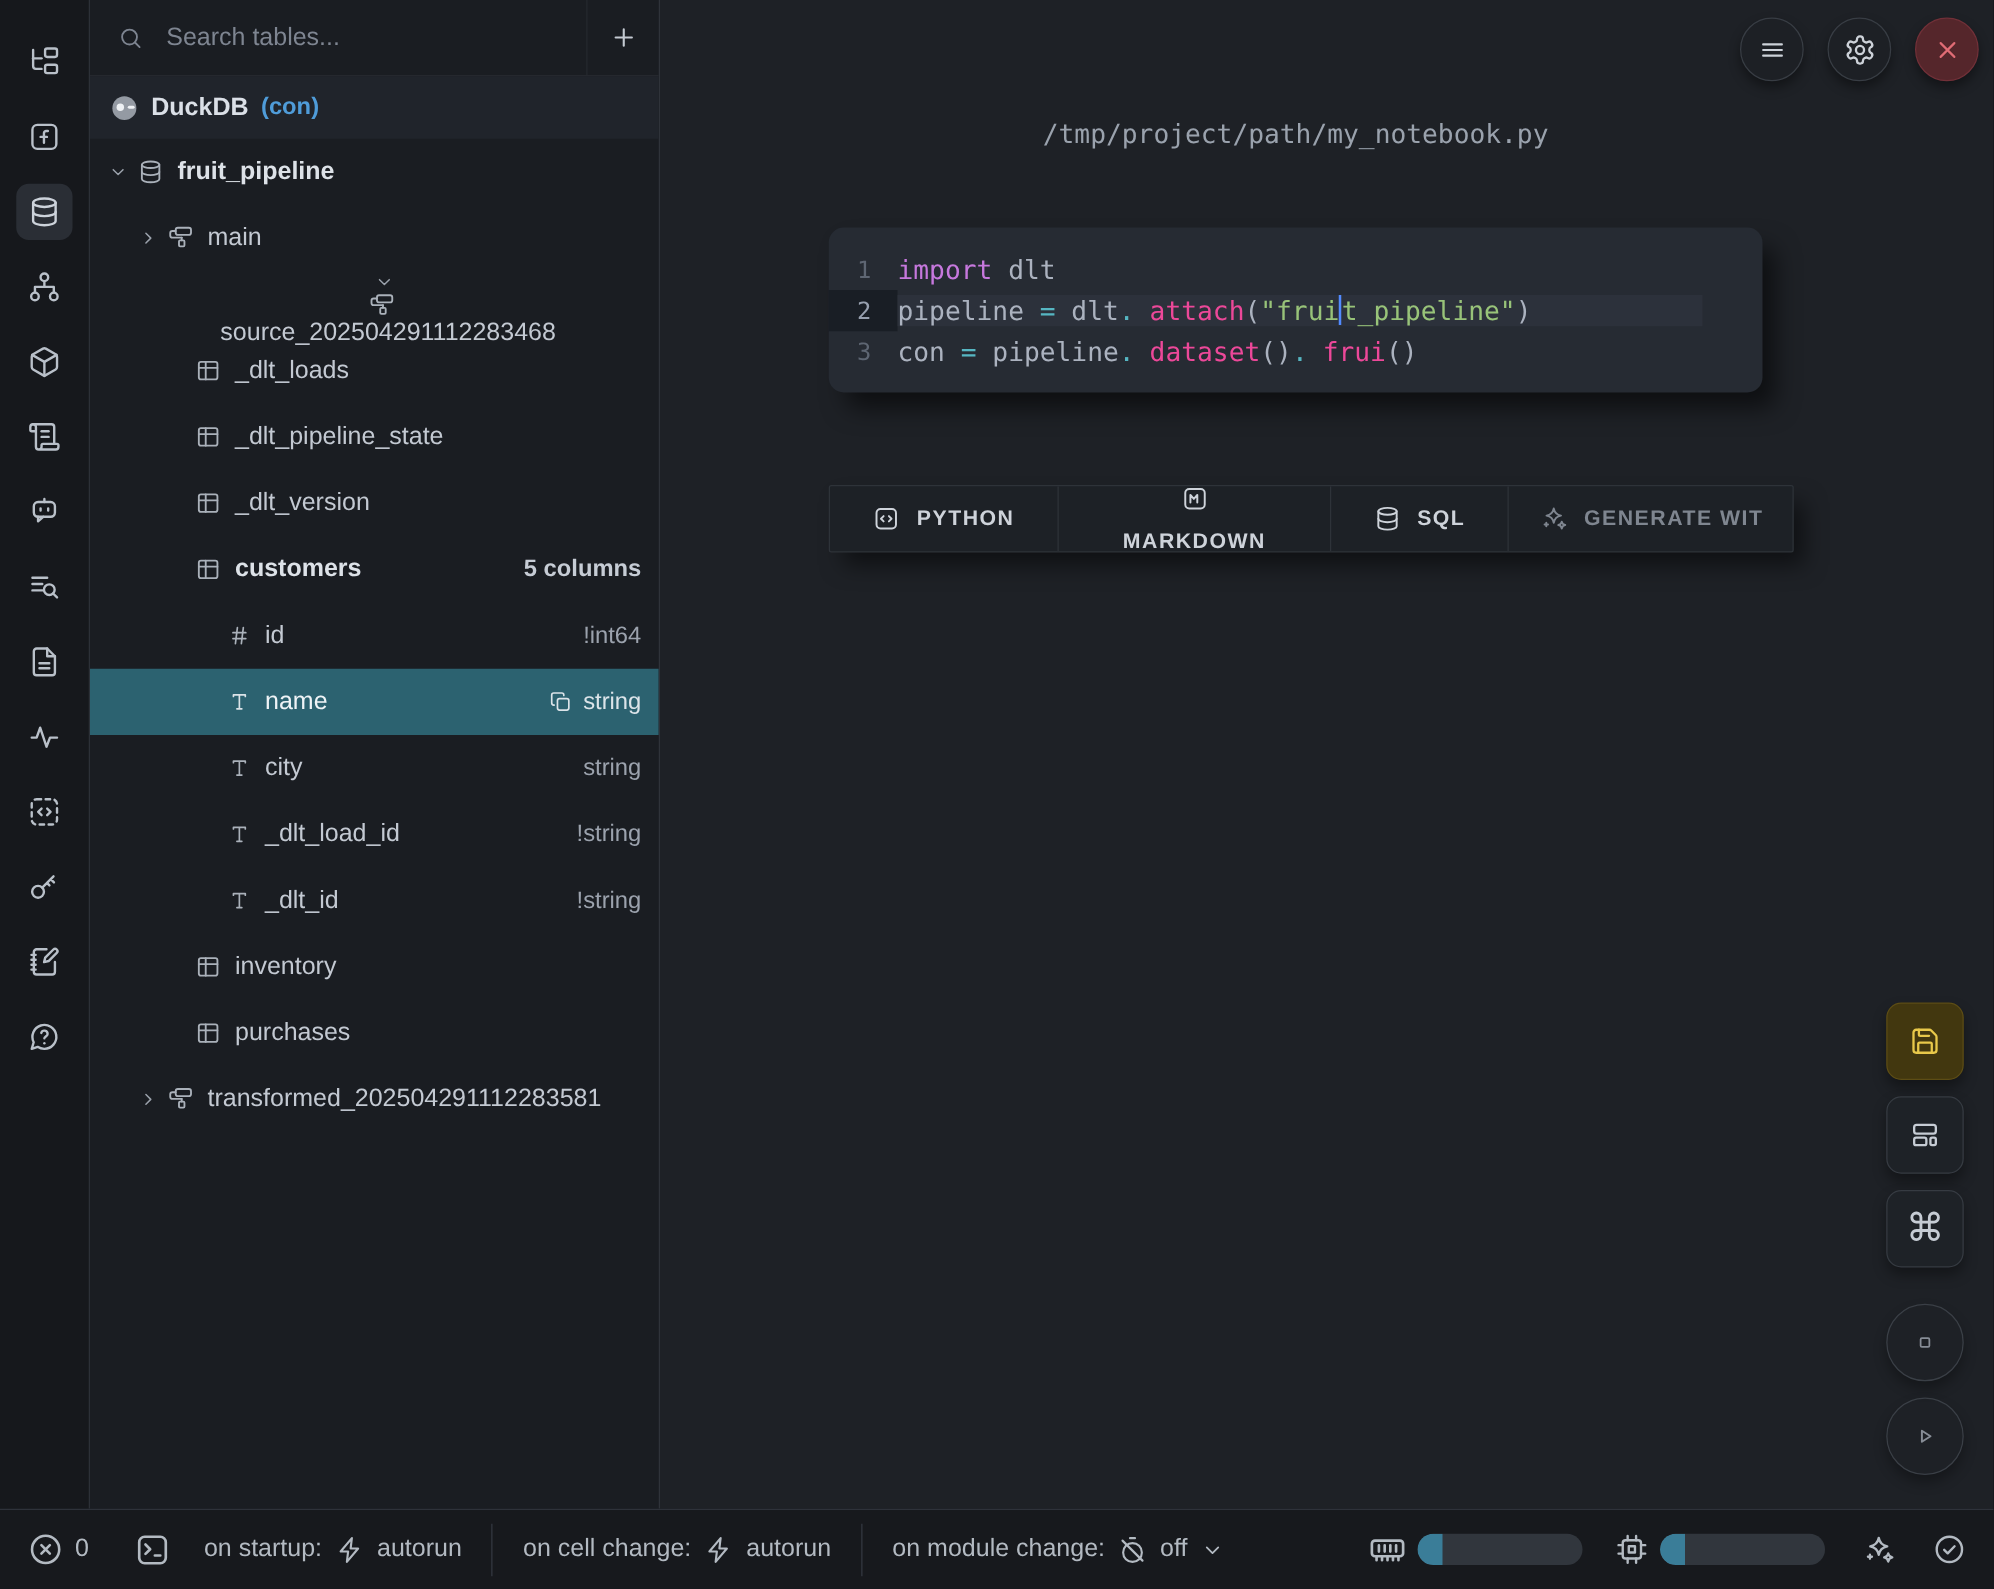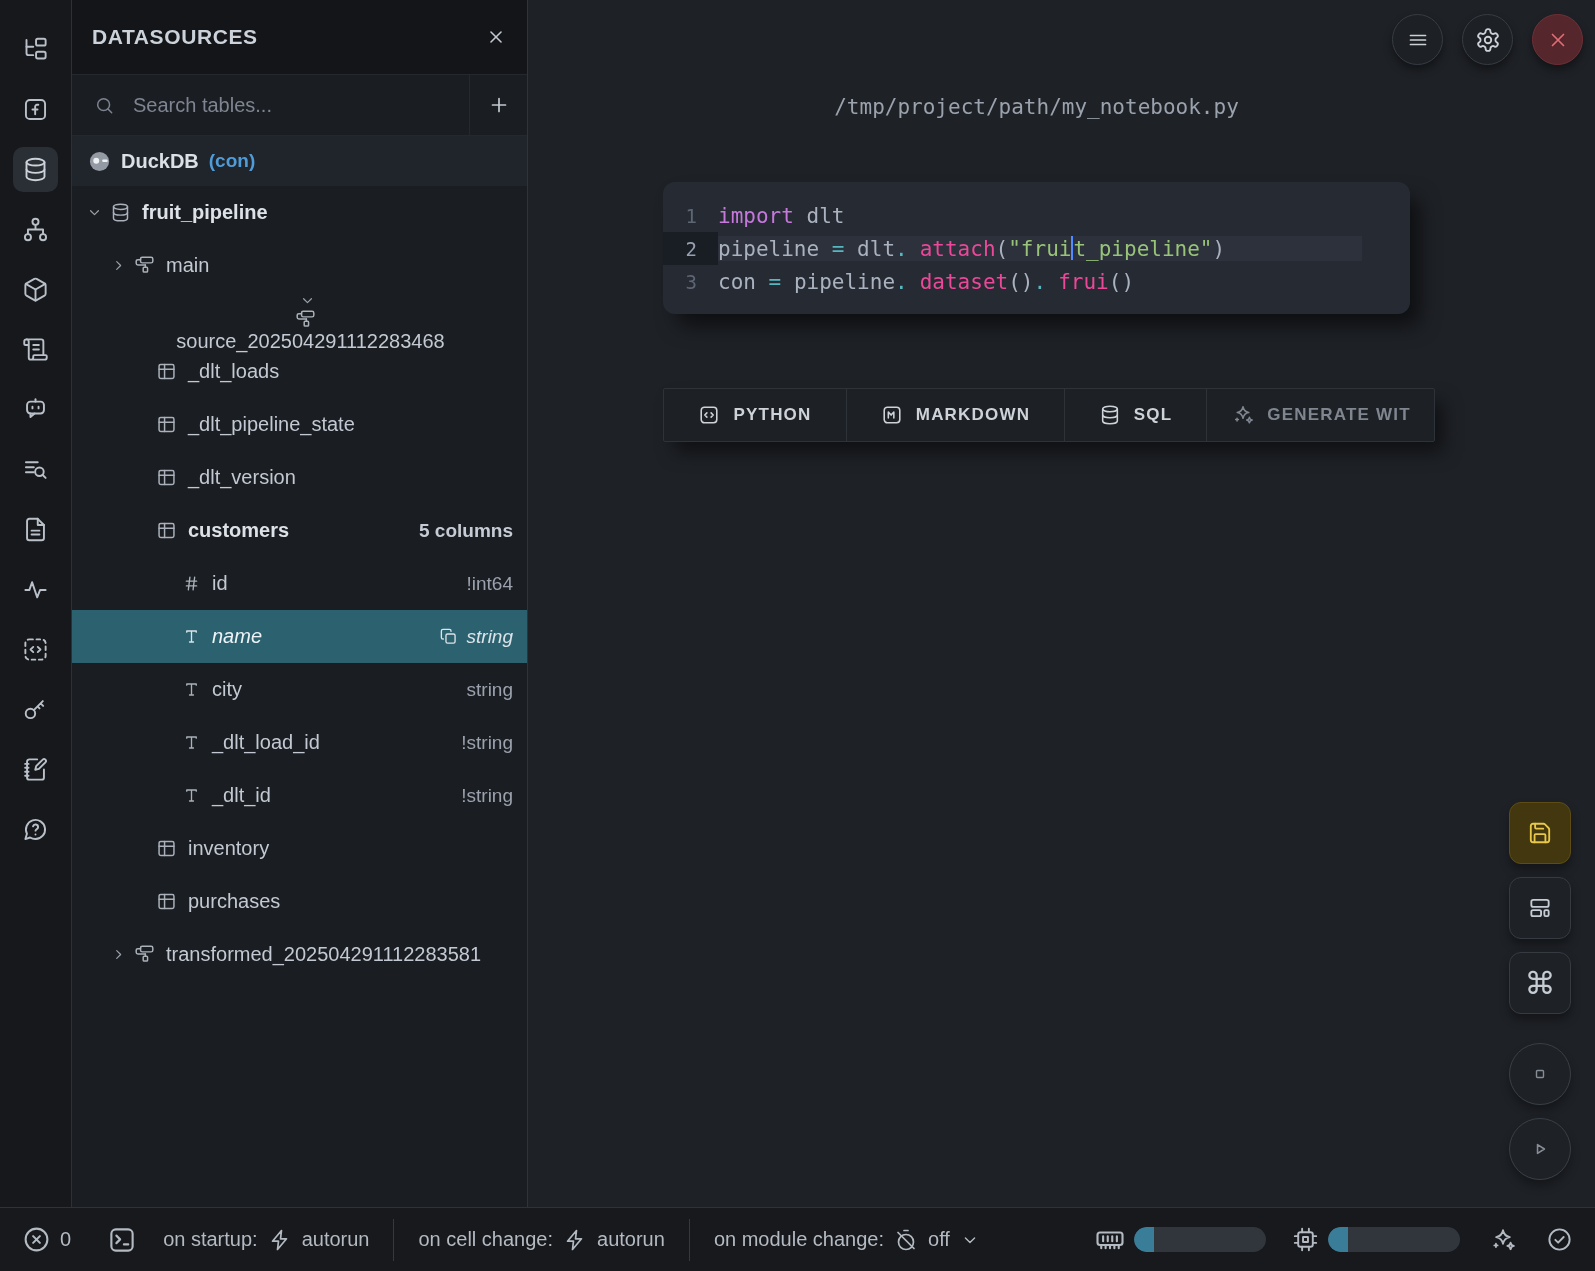--- a/index.html
+++ b/index.html
@@ -230,28 +230,20 @@
           <svg viewBox="0 0 24 24" width="27" height="27" fill="none" stroke="currentColor" stroke-width="1.7" stroke-linecap="round" stroke-linejoin="round">
             <path d="M12 20.5a8.5 8.5 0 1 0-7.6-4.7L3 20.5l4.2-1.4a8.5 8.5 0 0 0 4.8 1.4z"></path>
             <path d="M9.8 9.2a2.3 2.3 0 0 1 4.5.7c0 1.5-2.3 2-2.3 3.1"></path>
             <path d="M12 16.5h.01"></path>
           </svg>
         </span>
       </div>
     </div>
 
   <div id="panel">
-    <div class="panel-header">
-      <span class="panel-title">DATASOURCES</span>
-      <span class="panel-close ic" id="panel-close">
-          <svg viewBox="0 0 24 24" width="22" height="22" fill="none" stroke="currentColor" stroke-width="1.7" stroke-linecap="round" stroke-linejoin="round">
-            <path d="m6.5 6.5 11 11M17.5 6.5l-11 11"></path>
-          </svg>
-        </span>
-    </div>
     <div class="search-row">
       <span class="search-left ic" id="search-icon">
           <svg viewBox="0 0 24 24" width="21" height="21" fill="none" stroke="currentColor" stroke-width="1.7" stroke-linecap="round" stroke-linejoin="round">
             <circle cx="11" cy="11" r="6.8"></circle>
             <path d="m16 16 4.2 4.2"></path>
           </svg>
         </span>
       <input class="search-input" placeholder="Search tables..." style="">
       <span class="add-btn" id="add-btn">
           <svg viewBox="0 0 24 24" width="24" height="24" fill="none" stroke="currentColor" stroke-width="1.7" stroke-linecap="round" stroke-linejoin="round">
@@ -361,21 +353,21 @@
           <span class="ic t-ic">
             <svg viewBox="0 0 24 24" width="19" height="19" fill="none" stroke="currentColor" stroke-width="1.7" stroke-linecap="round" stroke-linejoin="round">
               <path d="M5.5 9h13M5.5 15h13M10 4 8 20M16 4l-2 16"></path>
             </svg>
           </span>
           <span class="lbl">id</span>
           <span class="right">
             <span>!int64</span>
           </span>
         </div>
-        <div class="tree-row sel" style="padding-left: 110px; font-style: italic;">
+        <div class="tree-row sel" style="padding-left: 110px;">
           <span class="ic t-ic">
             <svg viewBox="0 0 24 24" width="19" height="19" fill="none" stroke="currentColor" stroke-width="1.7" stroke-linecap="round" stroke-linejoin="round">
               <path d="M6 5h12M12 5v14M9.5 19h5M6 5v1.5M18 5v1.5"></path>
             </svg>
           </span>
           <span class="lbl">name</span>
           <span class="right">
             <span class="ic">
               <svg viewBox="0 0 24 24" width="19" height="19" fill="none" stroke="currentColor" stroke-width="1.7" stroke-linecap="round" stroke-linejoin="round">
                 <rect x="8.8" y="8.8" width="11.5" height="11.5" rx="2"></rect>
@@ -476,21 +468,21 @@
     <div id="add-buttons">
         <div class="add-cell-btn" style="width: 182px;">
           <span class="ic">
             <svg viewBox="0 0 24 24" width="22" height="22" fill="none" stroke="currentColor" stroke-width="1.7" stroke-linecap="round" stroke-linejoin="round">
               <rect x="3.5" y="3.5" width="17" height="17" rx="3.5"></rect>
               <path d="m9.7 9.7-2.3 2.3 2.3 2.3M14.3 9.7l2.3 2.3-2.3 2.3"></path>
             </svg>
           </span>
           <span>PYTHON</span>
         </div>
-        <div class="add-cell-btn" style="width: 218px;">
+        <div class="add-cell-btn" style="width: 218px; flex-direction: column;">
           <span class="ic">
             <svg viewBox="0 0 24 24" width="22" height="22" fill="none" stroke="currentColor" stroke-width="1.7" stroke-linecap="round" stroke-linejoin="round">
               <rect x="3.5" y="3.5" width="17" height="17" rx="3.5"></rect>
               <path d="M8 15.3V8.7l3 3.4 3-3.4v6.6"></path>
             </svg>
           </span>
           <span>MARKDOWN</span>
         </div>
         <div class="add-cell-btn" style="width: 142px;">
           <span class="ic">

